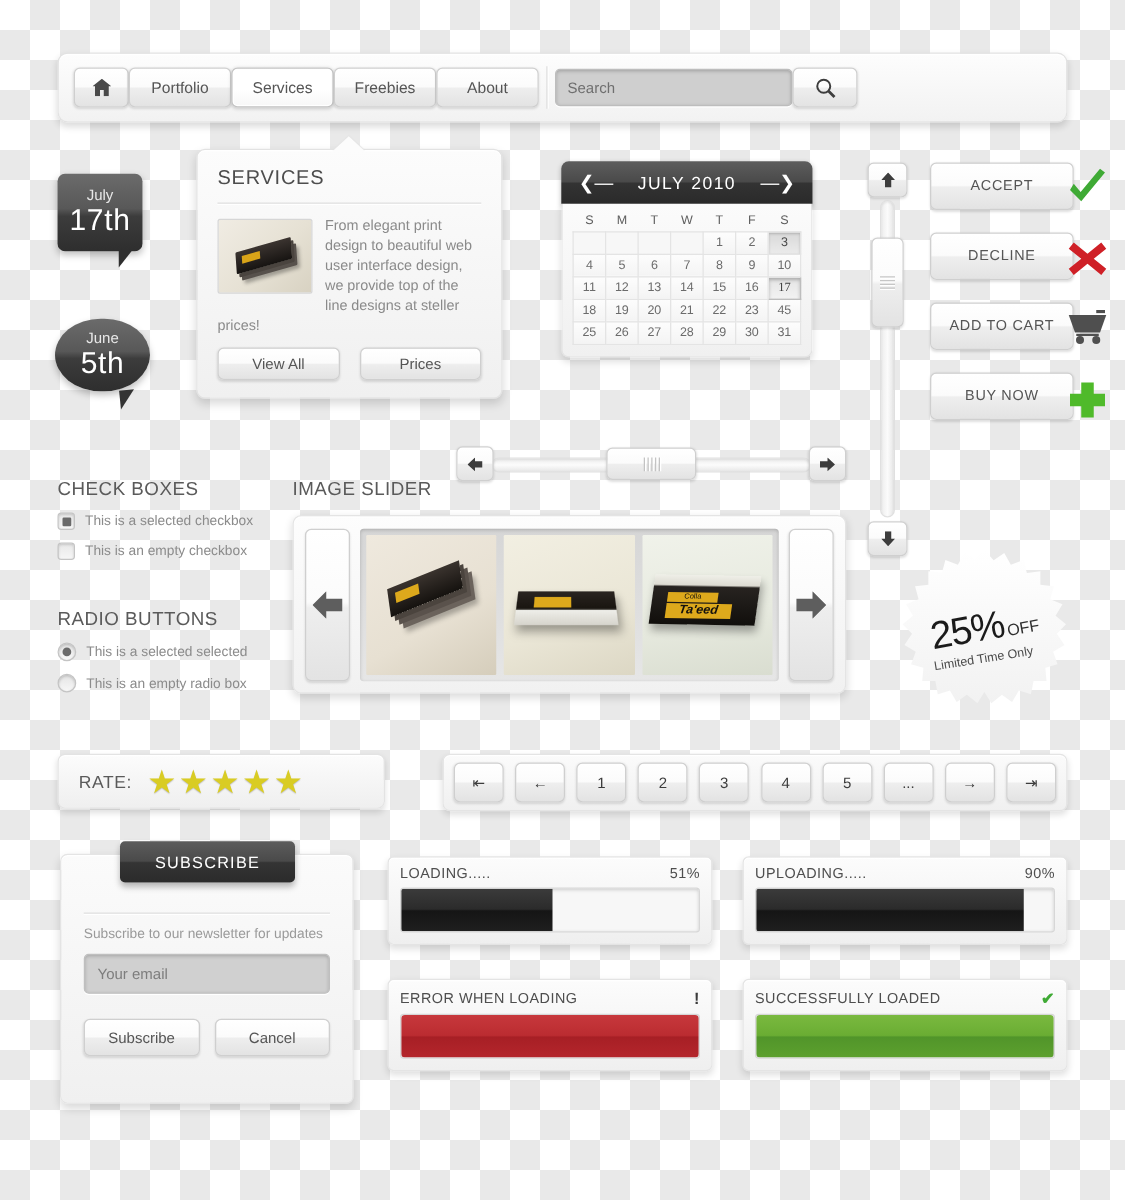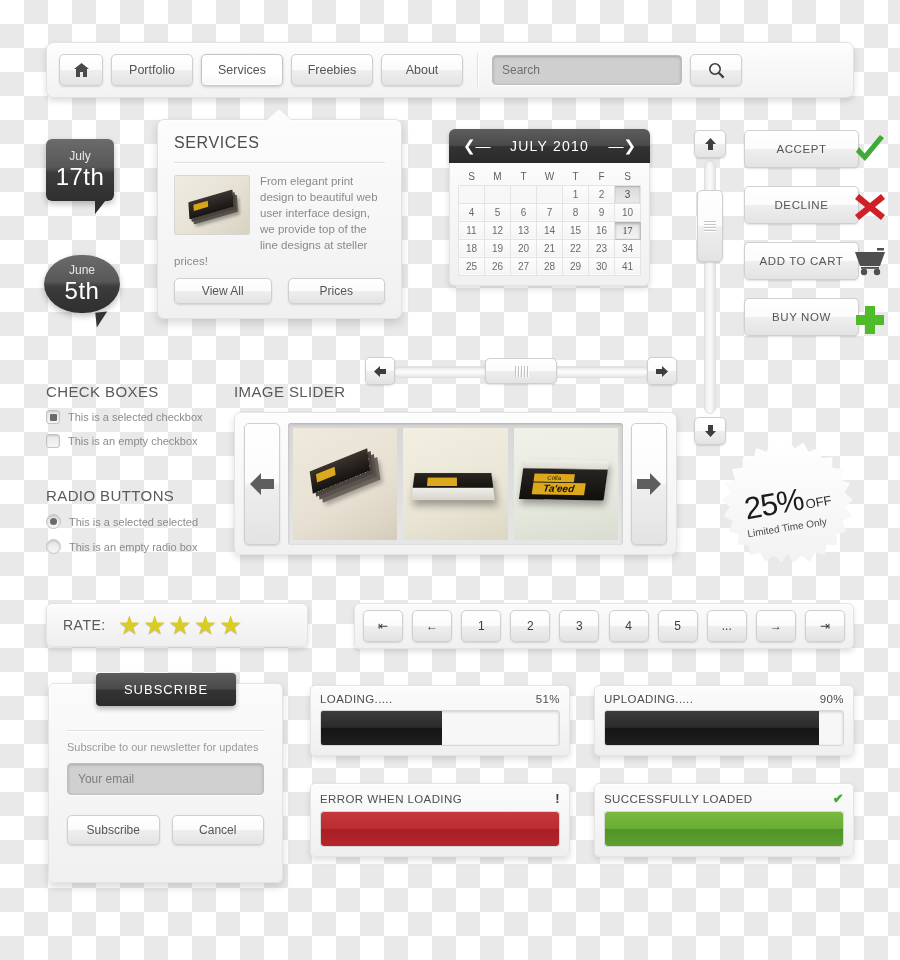--- a/index.html
+++ b/index.html
@@ -35,21 +35,21 @@
     border-color: #c4c4c4;
     box-shadow: 0 1px 3px rgba(0,0,0,.18), inset 0 0 0 1px #fff;
   }
 
   
   #navbar {
     left: 46px; top: 42px; width: 808px; height: 56px;
     background: linear-gradient(to bottom, #fdfdfd, #f2f2f2);
     border: 1px solid #e2e2e2; border-radius: 8px;
     box-shadow: 0 3px 6px rgba(0,0,0,.14), inset 0 1px 0 #fff;
-    display: flex; align-items: center; padding: 0 12px; gap: 8px;
+    display: flex; align-items: center; padding: 0 12px; 
   }
   #navbar .nav-btn { height: 32px; padding: 0 10px; min-width: 82px; font-size: 12.5px; }
   #navbar .nav-btn.home { min-width: 44px; width: 44px; padding: 0; }
   .nav-sep { width: 1px; height: 34px; background: #e0e0e0; margin: 0 6px; box-shadow: 1px 0 0 #fff; }
   #search-input {
     height: 30px; width: 190px; flex: none;
     background: #cfcfcf;
     border: 1px solid #bdbdbd; border-radius: 4px;
     box-shadow: inset 0 1px 3px rgba(0,0,0,.22), 0 1px 0 #fff;
     color: #6b6b6b; font-size: 12px; font-family: inherit;
@@ -467,30 +467,30 @@
           <td>16</td>
           <td class="today">17</td>
         </tr>
         <tr>
           <td>18</td>
           <td>19</td>
           <td>20</td>
           <td>21</td>
           <td>22</td>
           <td>23</td>
-          <td>34</td>
+          <td>45</td>
         </tr>
         <tr>
           <td>25</td>
           <td>26</td>
           <td>27</td>
           <td>28</td>
           <td>29</td>
           <td>30</td>
-          <td>41</td>
+          <td>31</td>
         </tr>
       </tbody>
     </table>
   </div>
 </div>
 
 <div class="abs" id="vscroll">
   <div class="track"></div>
   <div class="btn sq" style="top:0">
     <svg width="11" height="12" viewBox="0 0 11 12">

